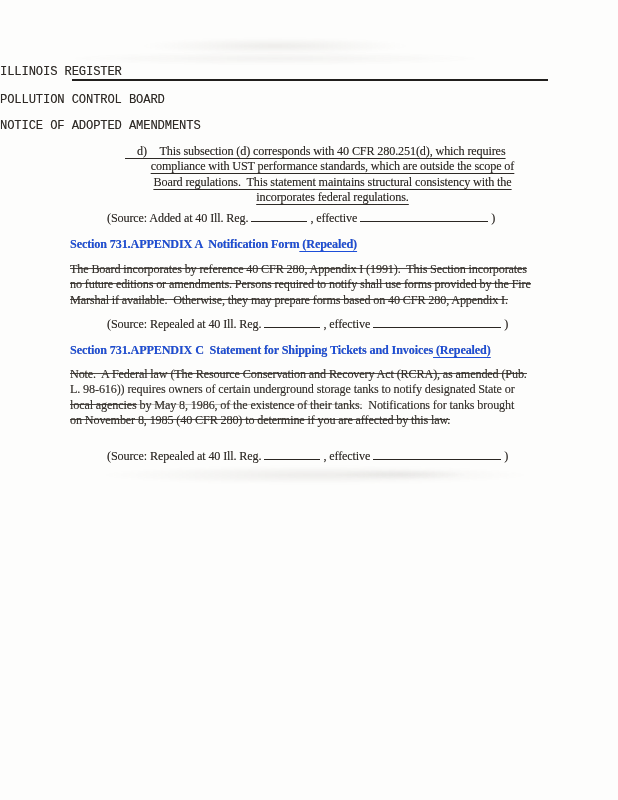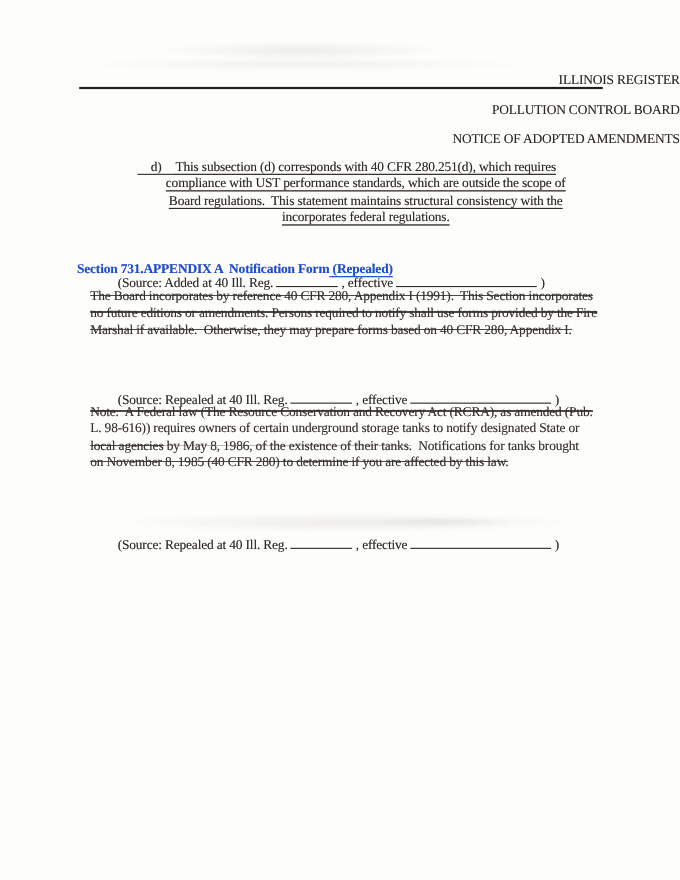--- a/index.html
+++ b/index.html
@@ -9,45 +9,45 @@
     height: 800px;
     background: #fdfdfc;
     overflow: hidden;
     font-family: "Liberation Serif", "DejaVu Serif", serif;
     font-size: 12.2px;
     line-height: 15.4px;
     color: #2e2a26;
     letter-spacing: -0.15px;
     text-shadow: 0 0 0.5px rgba(60,54,48,0.45);
   }
-  .center { position: absolute; left: 0; width: 618px; text-align: right; }
+  .center { position: absolute; left: 0; width: 618px; text-align: left; font-family: Liberation Mono, monospace; }
   .leaf { white-space: pre; }
   .hrule { position: absolute; left: 72px; top: 79px; width: 476px; height: 1.7px; background: #211f1d; }
   .bold { font-weight: bold; color: #1d4ed8; }
   .u { text-decoration: underline; text-underline-offset: 2.5px; text-decoration-thickness: 1px; }
   .d-block { position: absolute; left: 85px; top: 144px; width: 460px; }
   .d-line { white-space: nowrap; height: 15.4px; text-align: center; }
   .d-line.indent { padding-left: 35px; }
   .dlabel { display: inline-block; width: 35px; line-height: 14px; border-bottom: 1px solid #2e2a26; }
-  .source { position: absolute; left: 107px; white-space: nowrap; margin-top: 39px; }
+  .source { position: absolute; left: 107px; white-space: nowrap; }
   .blank { display: inline-block; height: 11px; border-bottom: 1.1px solid #2b2723; margin: 0 3px; }
   .blank1 { width: 56px; }
   .blank2 { width: 128px; }
   .heading { position: absolute; left: 70px; white-space: nowrap; }
   .para { position: absolute; left: 70px; width: 500px; }
   .p-line { white-space: nowrap; height: 15.4px; }
   .strike {
     background-image: linear-gradient(to bottom, transparent 6.1px,
       rgba(45,40,35,0.85) 6.1px, rgba(45,40,35,0.85) 7.3px, transparent 7.3px);
   }
   .strike-light {
     background-image: linear-gradient(to bottom, transparent 6.1px,
       rgba(80,72,64,0.38) 6.1px, rgba(80,72,64,0.38) 7.3px, transparent 7.3px);
   }
-  .struck-para { color: #36322d; margin-left: 12px; }
+  .struck-para { color: #36322d; }
   .smudge {
     position: absolute; border-radius: 50%;
     background: radial-gradient(ellipse at center, rgba(125,118,110,0.12), rgba(125,118,110,0) 70%);
     filter: blur(1.2px);
   }
   .sm1 { left: 140px; top: 38px; width: 270px; height: 16px; }
   .sm2 { left: 60px;  top: 52px; width: 430px; height: 13px; opacity: 0.7; }
   .sm3 { left: 100px; top: 466px; width: 430px; height: 18px; }
   .sm4 { left: 330px; top: 470px; width: 140px; height: 9px; opacity: 0.9; }
 </style>
@@ -78,20 +78,21 @@
   <div class="heading bold" style="top:237px"><span class="leaf">Section 731.APPENDIX A  Notification Form</span><span class="u leaf"> (Repealed)</span></div>
 
   <div class="para struck-para" style="top:262px">
     <div class="p-line"><span class="strike leaf">The Board incorporates by reference 40 CFR 280, Appendix I (1991).  This Section incorporates</span></div>
     <div class="p-line"><span class="strike leaf">no future editions or amendments. Persons required to notify shall use forms provided by the Fire</span></div>
     <div class="p-line"><span class="strike leaf">Marshal if available.  Otherwise, they may prepare forms based on 40 CFR 280, Appendix I.</span></div>
   </div>
 
   <div class="source" style="top:316px"><span class="leaf">(Source: Repealed at 40 Ill. Reg.</span><span class="blank blank1"></span><span class="leaf">, effective</span><span class="blank blank2"></span><span class="leaf">)</span></div>
 
+  <div class="heading bold" style="top:343px"><span class="leaf">Section 731.APPENDIX C  Statement for Shipping Tickets and Invoices</span><span class="u leaf"> (Repealed)</span></div>
 
   <div class="para struck-para" style="top:367px">
     <div class="p-line"><span class="strike leaf">Note.  A Federal law (The Resource Conservation and Recovery Act (RCRA), as amended (Pub.</span></div>
     <div class="p-line"><span class="leaf">L. 98-616)) requires owners of certain underground storage tanks to notify designated State or</span></div>
     <div class="p-line"><span class="strike leaf">local agencies</span><span class="strike-light leaf"> by May 8, 1986, of the existence of their tanks.</span><span class="leaf">  Notifications for tanks brought</span></div>
     <div class="p-line"><span class="strike leaf">on November 8, 1985 (40 CFR 280) to determine if you are affected by this law.</span></div>
   </div>
 
   <div class="source" style="top:448px"><span class="leaf">(Source: Repealed at 40 Ill. Reg.</span><span class="blank blank1"></span><span class="leaf">, effective</span><span class="blank blank2"></span><span class="leaf">)</span></div>
 

